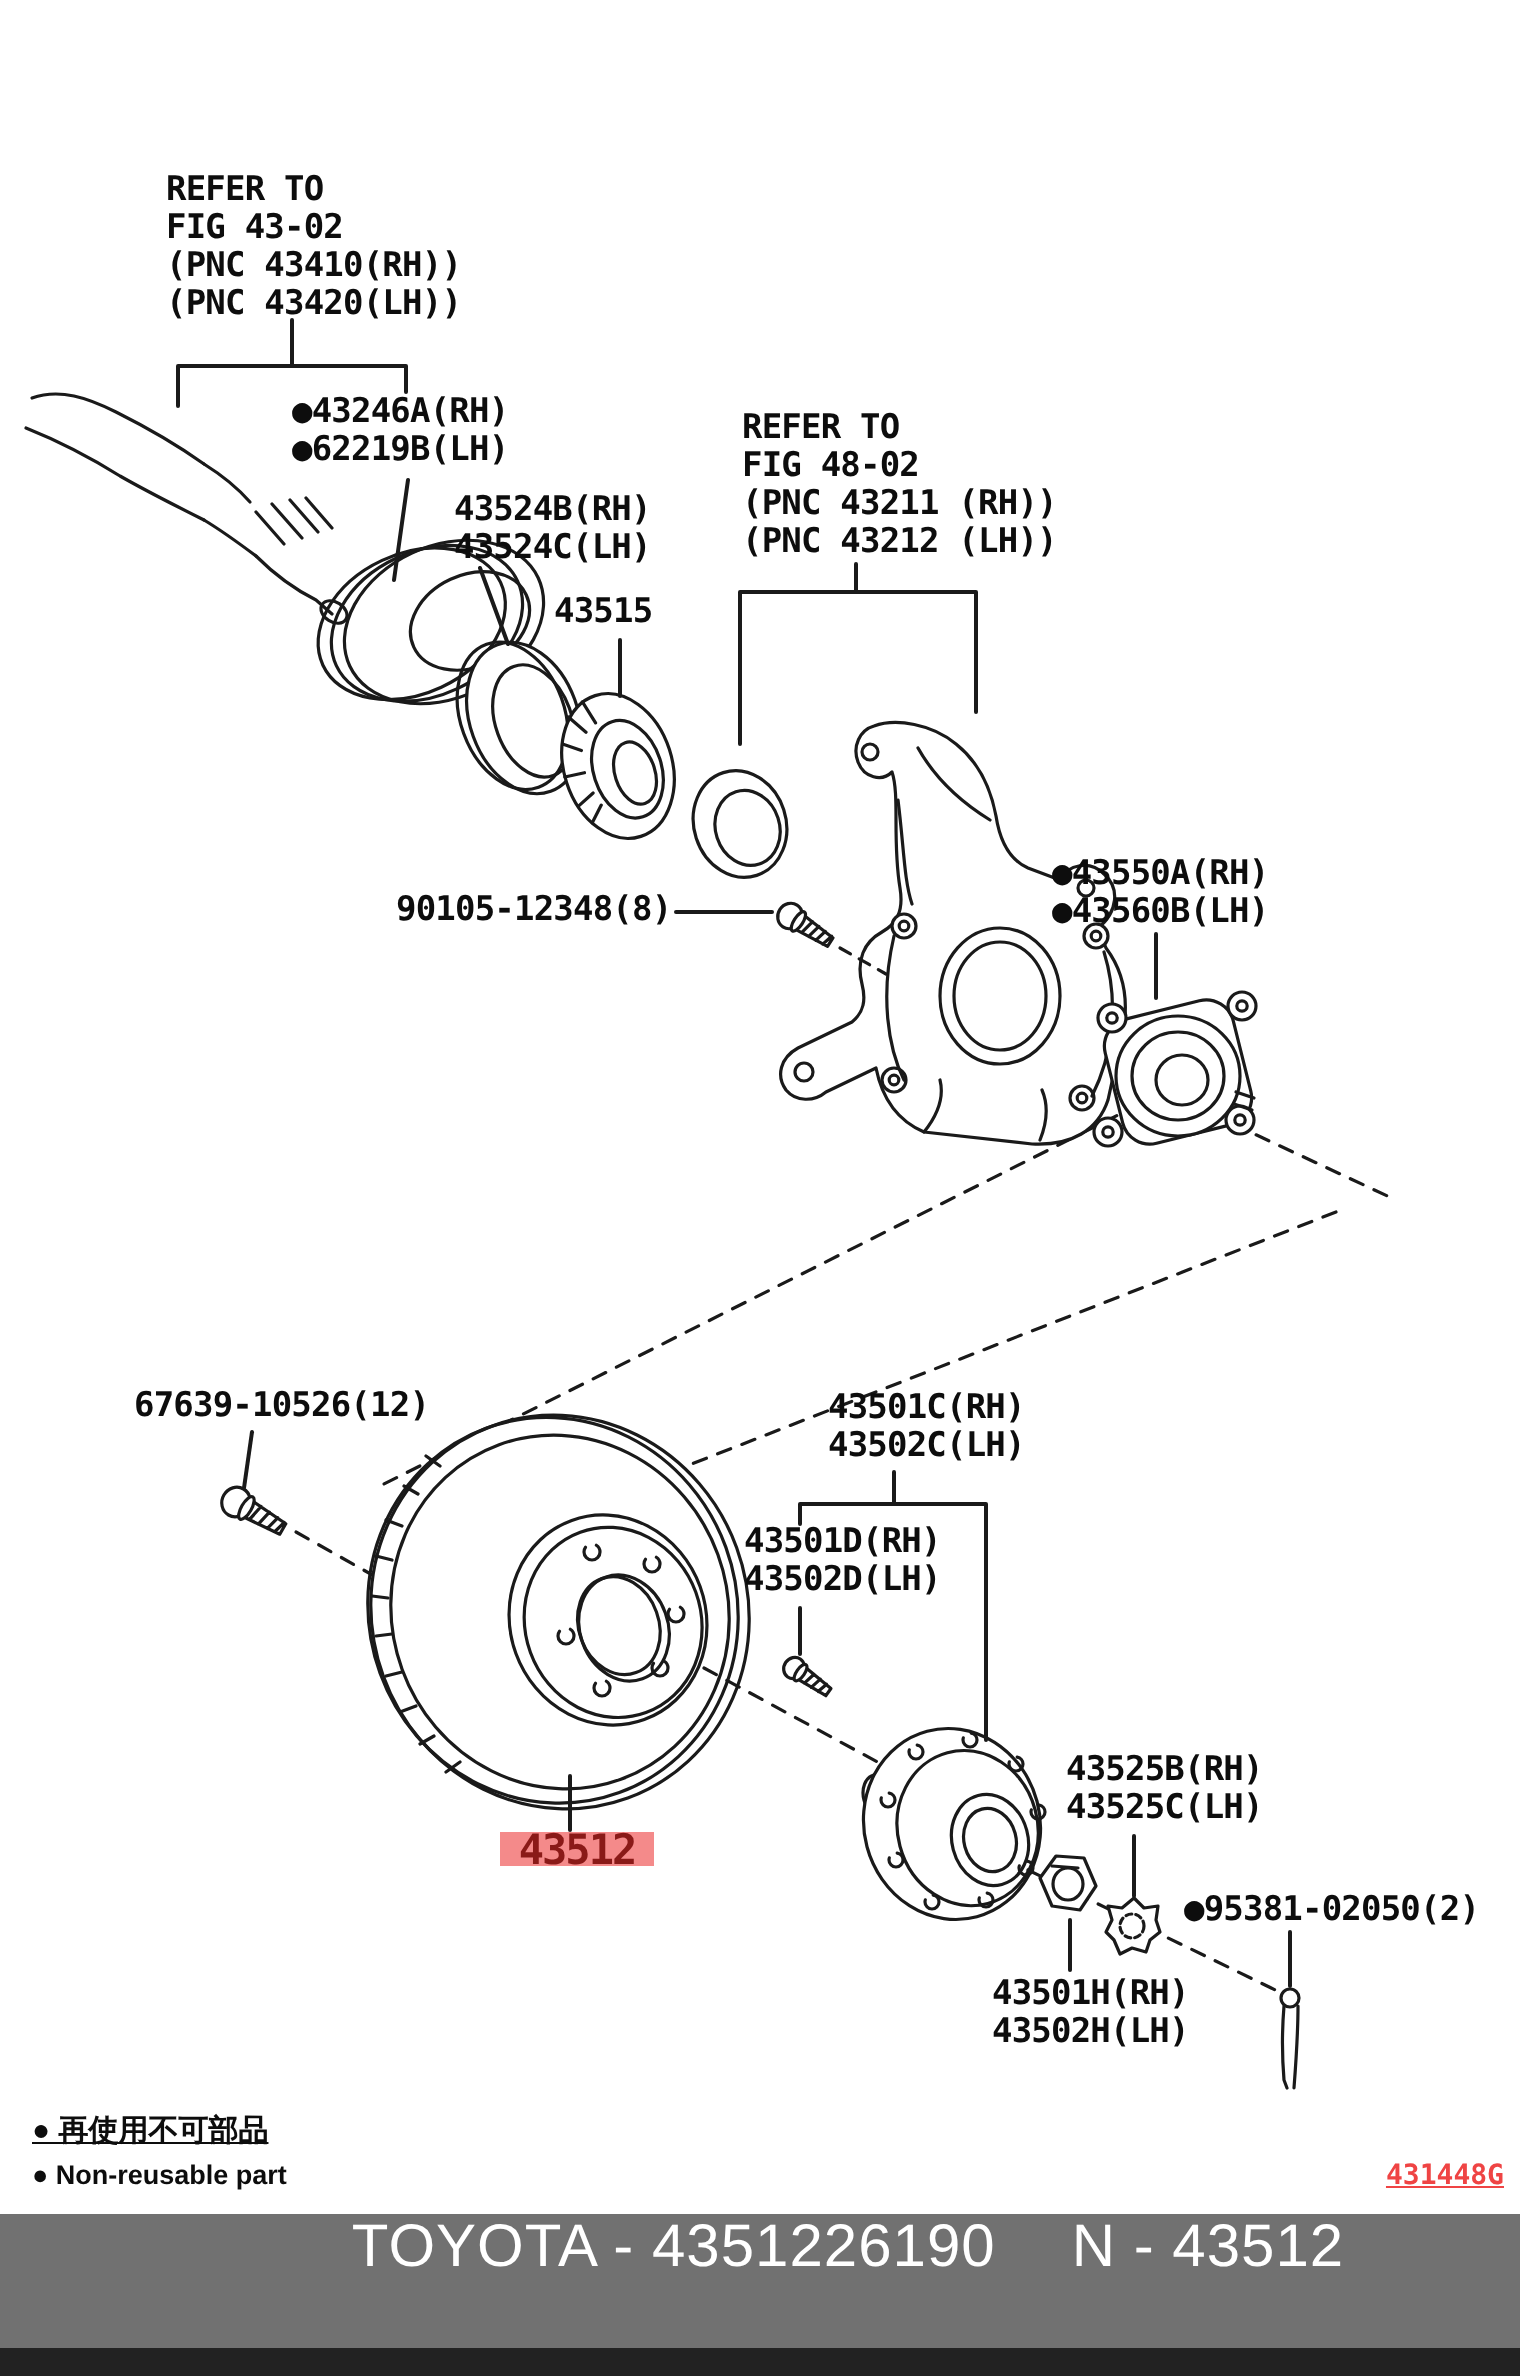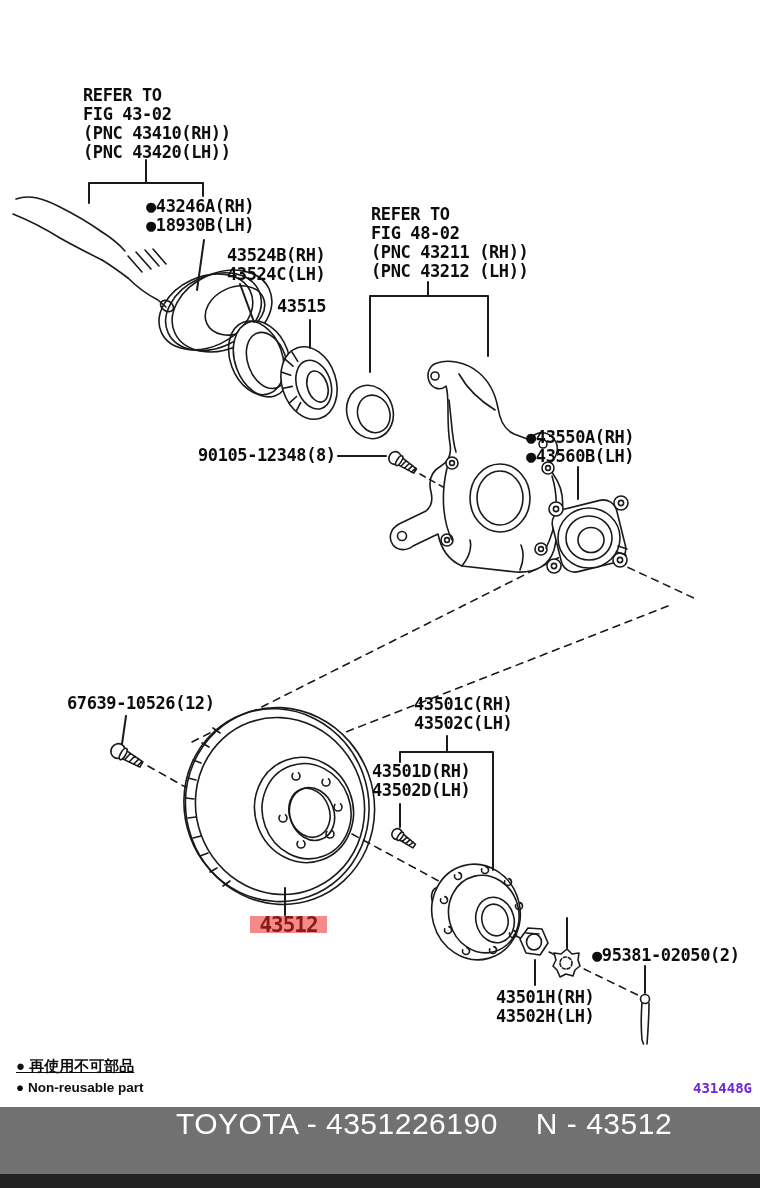--- a/index.html
+++ b/index.html
@@ -30,22 +30,23 @@
   .legend-jp{
     position:absolute;left:16px;top:1056px;color:#0d0d0d;white-space:pre;
     font:bold 15px/20px "Liberation Sans","DejaVu Sans",sans-serif;
     text-decoration:underline;
   }
   .legend-en{
     position:absolute;left:16px;top:1079px;color:#0d0d0d;white-space:pre;
     font:bold 13.5px/18px "Liberation Sans","DejaVu Sans",sans-serif;
   }
   .doc-code{
-    position:absolute;right:8px;top:1080px;color:#6d28d9;
+    position:absolute;right:8px;top:1080px;color:#ef4444;
     font:bold 14px "DejaVu Sans Mono","Liberation Mono",monospace;
+    text-decoration:underline;
   }
   .footer{
     position:absolute;left:0;top:1107px;width:760px;height:67px;
     background:var(--footer_bg);color:var(--footer_text);
     display:flex;align-items:flex-start;justify-content:center;gap:38px;
     font:400 30px "Liberation Sans","DejaVu Sans",sans-serif;letter-spacing:0.5px;padding-left:44px;
   }
   .footer-strip{
     position:absolute;left:0;top:1174px;width:760px;height:14px;
     background:var(--footer_strip);
@@ -259,36 +260,38 @@
         <path d="M645,966 V993"></path>
       </g>
     </g>
   </svg>
 
   <div class="lbl" style="left:83px;top:86px">REFER TO
 FIG 43-02
 (PNC 43410(RH))
 (PNC 43420(LH))</div>
   <div class="lbl" style="left:146px;top:197px">●43246A(RH)
-●18930B(LH)</div>
+●62219B(LH)</div>
   <div class="lbl" style="left:227px;top:246px">43524B(RH)
 43524C(LH)</div>
   <div class="lbl" style="left:277px;top:297px">43515</div>
   <div class="lbl" style="left:371px;top:205px">REFER TO
 FIG 48-02
 (PNC 43211 (RH))
 (PNC 43212 (LH))</div>
   <div class="lbl" style="left:198px;top:446px">90105-12348(8)</div>
   <div class="lbl" style="left:526px;top:428px">●43550A(RH)
 ●43560B(LH)</div>
   <div class="lbl" style="left:67px;top:694px">67639-10526(12)</div>
   <div class="lbl" style="left:414px;top:695px">43501C(RH)
 43502C(LH)</div>
   <div class="lbl" style="left:372px;top:762px">43501D(RH)
 43502D(LH)</div>
+  <div class="lbl" style="left:533px;top:876px">43525B(RH)
+43525C(LH)</div>
   <div class="lbl" style="left:592px;top:946px">●95381-02050(2)</div>
   <div class="lbl" style="left:496px;top:988px">43501H(RH)
 43502H(LH)</div>
 
   <div class="hl">43512</div>
 
   <div class="legend-jp">● 再使用不可部品</div>
   <div class="legend-en">● Non-reusable part</div>
 
   <div class="doc-code">431448G</div>

